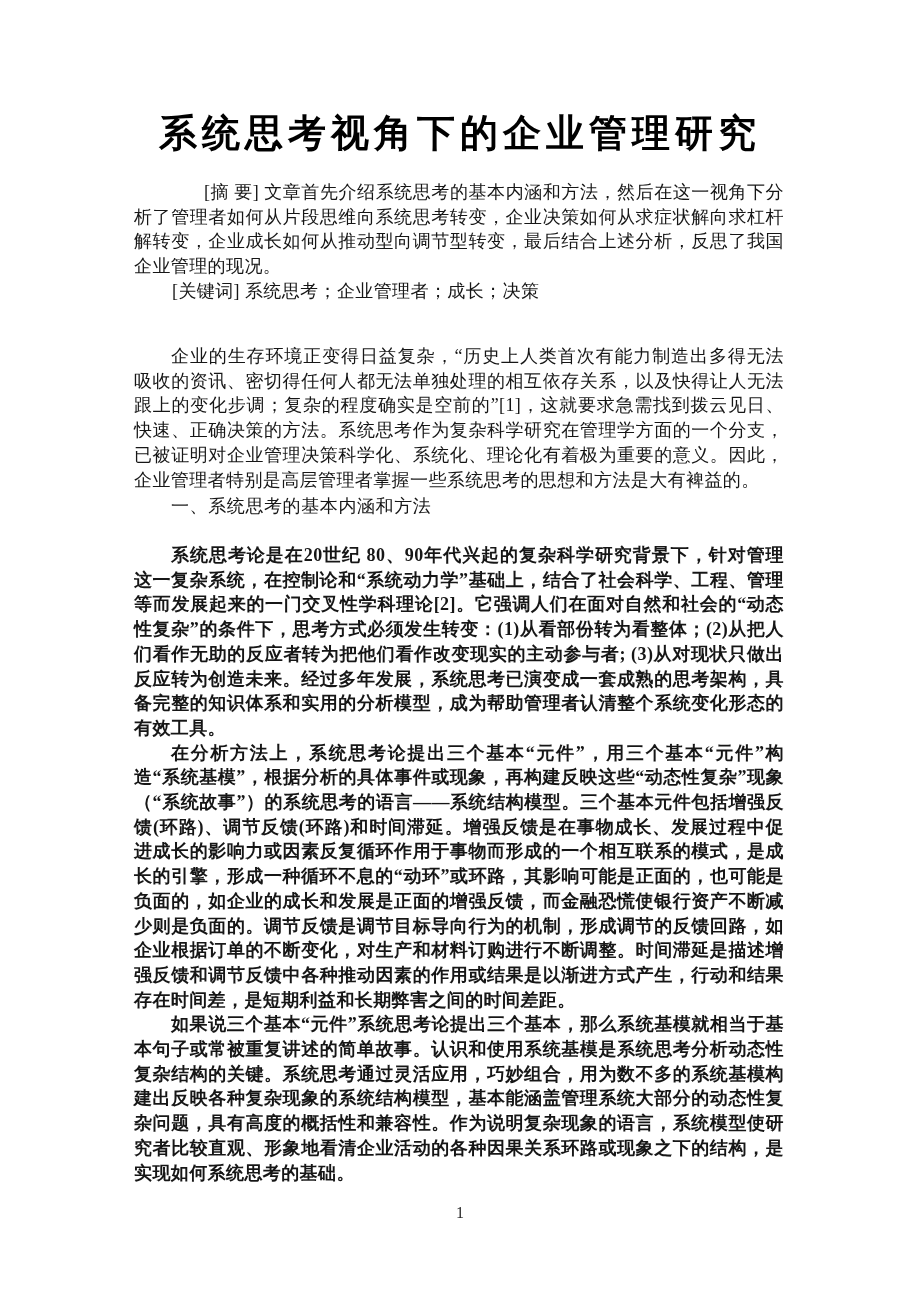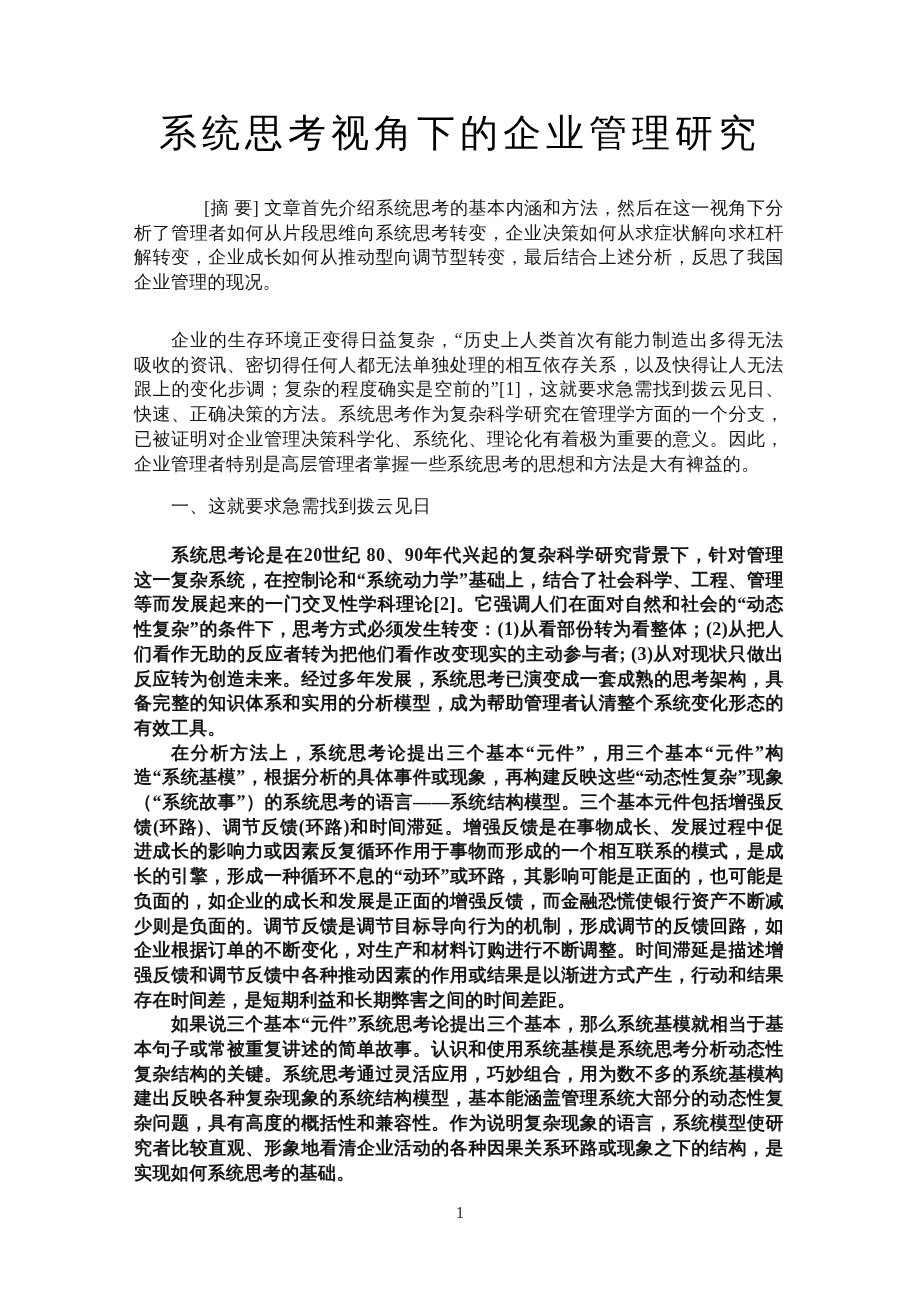--- a/index.html
+++ b/index.html
@@ -23,33 +23,33 @@
       background: #ffffff;
     }
     .doc-title {
       position: absolute;
       top: 108px;
       left: 0;
       width: 920px;
       margin: 0;
       text-align: center;
       font-family: "Liberation Sans", "DejaVu Sans", sans-serif;
-      font-weight: 400;
+      font-weight: 700;
       font-size: 38px;
       letter-spacing: 5px;
       color: #000000;
       white-space: nowrap;
     }
     .text-col {
       position: absolute;
       left: 134px;
       width: 650px;
     }
-    .front-matter { top: 196px; }
-    .intro-wrap   { top: 328px; }
+    .front-matter { top: 180px; }
+    .intro-wrap   { top: 344px; }
     .heading-wrap { top: 494px; }
     .section-body { top: 543px; font-weight: bold; }
     p {
       margin: 0;
       font-size: 18px;
       line-height: 24.7px;
       letter-spacing: 0.4px;
       text-align: justify;
       text-align-last: left;
     }
@@ -76,28 +76,29 @@
   </style>
 </head>
 <body>
 
 <div class="page">
 
   <h1 class="doc-title">系统思考视角下的企业管理研究</h1>
 
   <div class="text-col front-matter">
     <p class="abstract">[摘  要]  文章首先介绍系统思考的基本内涵和方法，然后在这一视角下分析了管理者如何从片段思维向系统思考转变，企业决策如何从求症状解向求杠杆解转变，企业成长如何从推动型向调节型转变，最后结合上述分析，反思了我国企业管理的现况。</p>
+    <p class="keywords">[关键词]  系统思考；企业管理者；成长；决策</p>
   </div>
 
   <div class="text-col intro-wrap">
     <p class="body-par">企业的生存环境正变得日益复杂，“历史上人类首次有能力制造出多得无法吸收的资讯、密切得任何人都无法单独处理的相互依存关系，以及快得让人无法跟上的变化步调；复杂的程度确实是空前的”[1]，这就要求急需找到拨云见日、快速、正确决策的方法。系统思考作为复杂科学研究在管理学方面的一个分支，已被证明对企业管理决策科学化、系统化、理论化有着极为重要的意义。因此，企业管理者特别是高层管理者掌握一些系统思考的思想和方法是大有裨益的。</p>
   </div>
 
   <div class="text-col heading-wrap">
-    <h2 class="section-heading">一、这就要求急需找到拨云见日</h2>
+    <h2 class="section-heading">一、系统思考的基本内涵和方法</h2>
   </div>
 
   <div class="text-col section-body">
     <p class="body-par">系统思考论是在20世纪 80、90年代兴起的复杂科学研究背景下，针对管理这一复杂系统，在控制论和“系统动力学”基础上，结合了社会科学、工程、管理等而发展起来的一门交叉性学科理论[2]。它强调人们在面对自然和社会的“动态性复杂”的条件下，思考方式必须发生转变：(1)从看部份转为看整体；(2)从把人们看作无助的反应者转为把他们看作改变现实的主动参与者; (3)从对现状只做出反应转为创造未来。经过多年发展，系统思考已演变成一套成熟的思考架构，具备完整的知识体系和实用的分析模型，成为帮助管理者认清整个系统变化形态的有效工具。</p>
     <p class="body-par">在分析方法上，系统思考论提出三个基本“元件”，用三个基本“元件”构造“系统基模”，根据分析的具体事件或现象，再构建反映这些“动态性复杂”现象（“系统故事”）的系统思考的语言——系统结构模型。三个基本元件包括增强反馈(环路)、调节反馈(环路)和时间滞延。增强反馈是在事物成长、发展过程中促进成长的影响力或因素反复循环作用于事物而形成的一个相互联系的模式，是成长的引擎，形成一种循环不息的“动环”或环路，其影响可能是正面的，也可能是负面的，如企业的成长和发展是正面的增强反馈，而金融恐慌使银行资产不断减少则是负面的。调节反馈是调节目标导向行为的机制，形成调节的反馈回路，如企业根据订单的不断变化，对生产和材料订购进行不断调整。时间滞延是描述增强反馈和调节反馈中各种推动因素的作用或结果是以渐进方式产生，行动和结果存在时间差，是短期利益和长期弊害之间的时间差距。</p>
     <p class="body-par">如果说三个基本“元件”系统思考论提出三个基本，那么系统基模就相当于基本句子或常被重复讲述的简单故事。认识和使用系统基模是系统思考分析动态性复杂结构的关键。系统思考通过灵活应用，巧妙组合，用为数不多的系统基模构建出反映各种复杂现象的系统结构模型，基本能涵盖管理系统大部分的动态性复杂问题，具有高度的概括性和兼容性。作为说明复杂现象的语言，系统模型使研究者比较直观、形象地看清企业活动的各种因果关系环路或现象之下的结构，是实现如何系统思考的基础。</p>
   </div>
 
   <div class="page-number">1</div>
 

